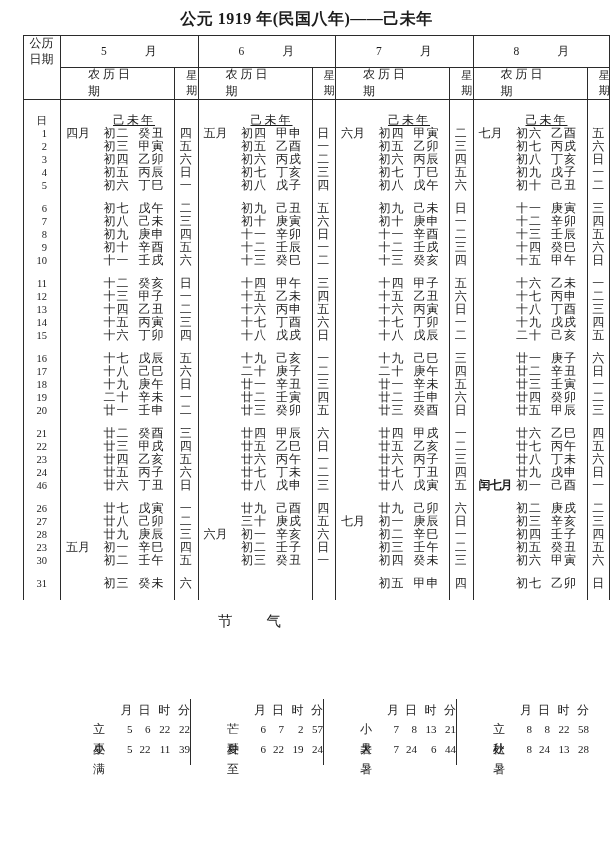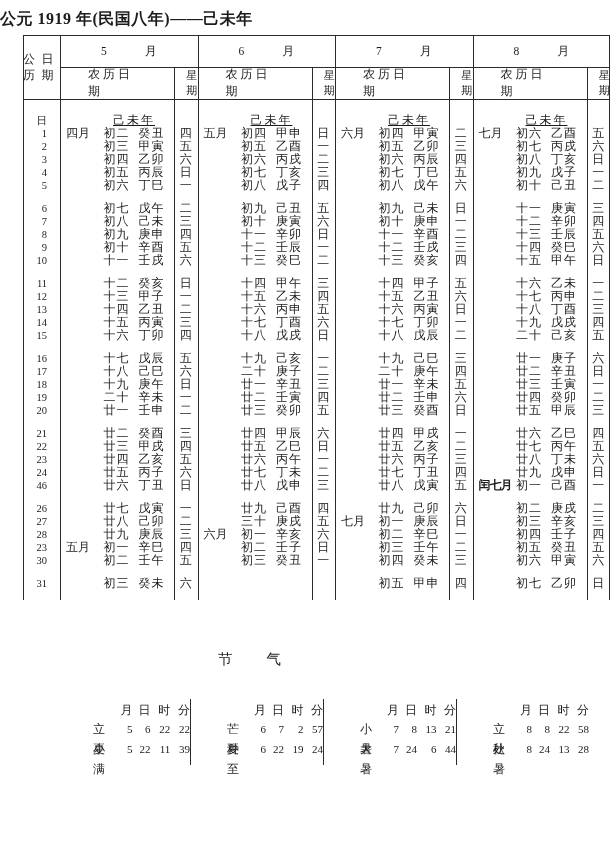--- a/index.html
+++ b/index.html
@@ -1,23 +1,23 @@
 <!DOCTYPE html>
 <html><head>
 <meta charset="utf-8">
 <style>
   html,body{margin:0;padding:0;}
   body{width:613px;height:858px;background:#fff;color:#1c1c1c;
        font-family:"Liberation Serif","DejaVu Serif",serif;position:relative;overflow:hidden;}
-  .title{position:absolute;top:9px;left:0;width:613px;
+  .title{position:absolute;top:9px;left:0;width:613px;text-align:center;
          font-size:16px;font-weight:bold;letter-spacing:.5px;}
   
   .cal{position:absolute;left:23px;top:35px;width:587px;height:565px;}
   .line{position:absolute;background:#2b2b2b;}
-  .corner{position:absolute;left:0;top:0;width:37px;height:64px;display:flex;flex-direction:row;
+  .corner{position:absolute;left:0;top:0;width:37px;height:64px;display:flex;flex-direction:column;
           justify-content:flex-start;align-items:center;font-size:12px;line-height:16px;}
   .ghead{position:absolute;top:0;width:137.5px;height:64px;}
   .g1{left:37px}.g2{left:174.5px}.g3{left:312px}.g4{left:449.5px}
   .mrow{height:32px;display:flex;align-items:center;justify-content:center;gap:38px;font-size:12px;}
   .mrow .num{font-size:11.5px;}
   .srow{height:32px;display:flex;}
   .sl{width:114px;display:flex;align-items:center;justify-content:center;letter-spacing:3px;font-size:12px;padding-left:28px;}
   .sw{width:23.5px;display:flex;align-items:center;justify-content:center;font-size:11px;letter-spacing:0;margin-left:44px;}
   .cal-body{position:absolute;top:65px;left:0;width:587px;}
   .crow{display:flex;height:13px;line-height:13px;font-size:12px;}
@@ -25,21 +25,21 @@
   .gap{margin-top:10px;}
   .c-day{width:37px;text-align:right;padding-right:13px;box-sizing:border-box;font-size:10.5px;}
   .c-lunar{width:114px;display:flex;box-sizing:border-box;padding:0 5px 0 6px;}
   .c-lm{width:33px;white-space:nowrap;}
   .c-lm.small{font-size:12px;letter-spacing:-1px;font-weight:bold;}
   .c-ld{flex:1;text-align:center;letter-spacing:1px;}
   .c-gz{flex:1;text-align:center;letter-spacing:1px;}
   .c-year{flex:1;margin-left:33px;text-align:center;letter-spacing:2px;text-decoration:underline;}
   .c-wk{width:23.5px;text-align:center;}
   
-  .jq-title{position:absolute;top:650px;left:0;width:499px;text-align:center;font-size:14.5px;}
+  .jq-title{position:absolute;top:612px;left:0;width:499px;text-align:center;font-size:14.5px;}
   .jq-title span{letter-spacing:34px;padding-left:34px;}
   .jq{position:absolute;left:57px;top:699px;display:flex;}
   .jq-g{width:133px;box-sizing:border-box;padding:2px 0 6px 0;}
   .jq-g + .jq-g{border-left:1px solid #2b2b2b;}
   .jq-row{display:flex;height:20px;line-height:20px;font-size:12px;}
   .jq-row.head{height:18px;line-height:18px;}
   .jq-name{width:33px;padding-left:5px;box-sizing:border-box;margin-left:31px;}
   .jq-c{text-align:right;font-size:11px;}
   .jq-c.h{font-size:12px;}
   .w0{width:22px}.w1{width:23px}.w2{width:25px}.w3{width:25px}

